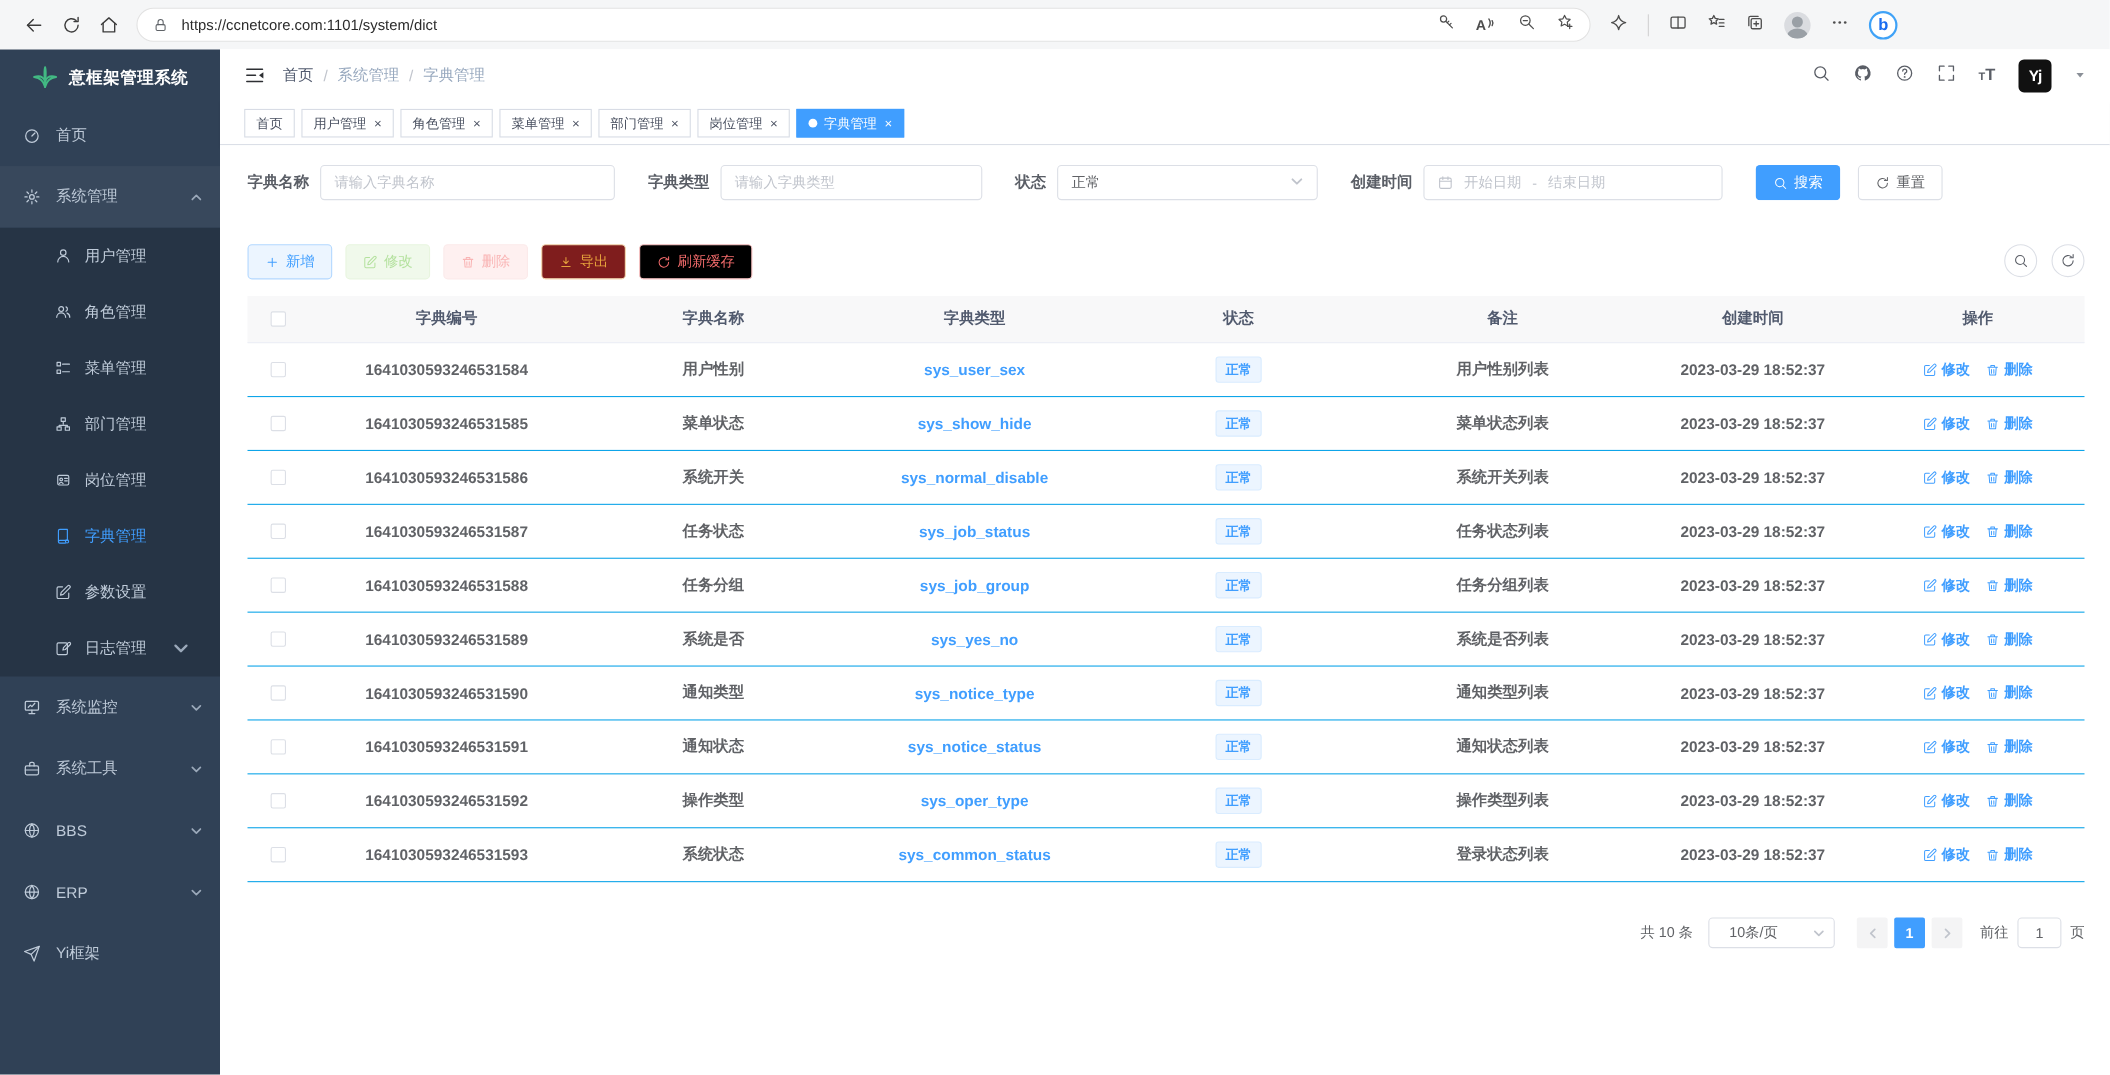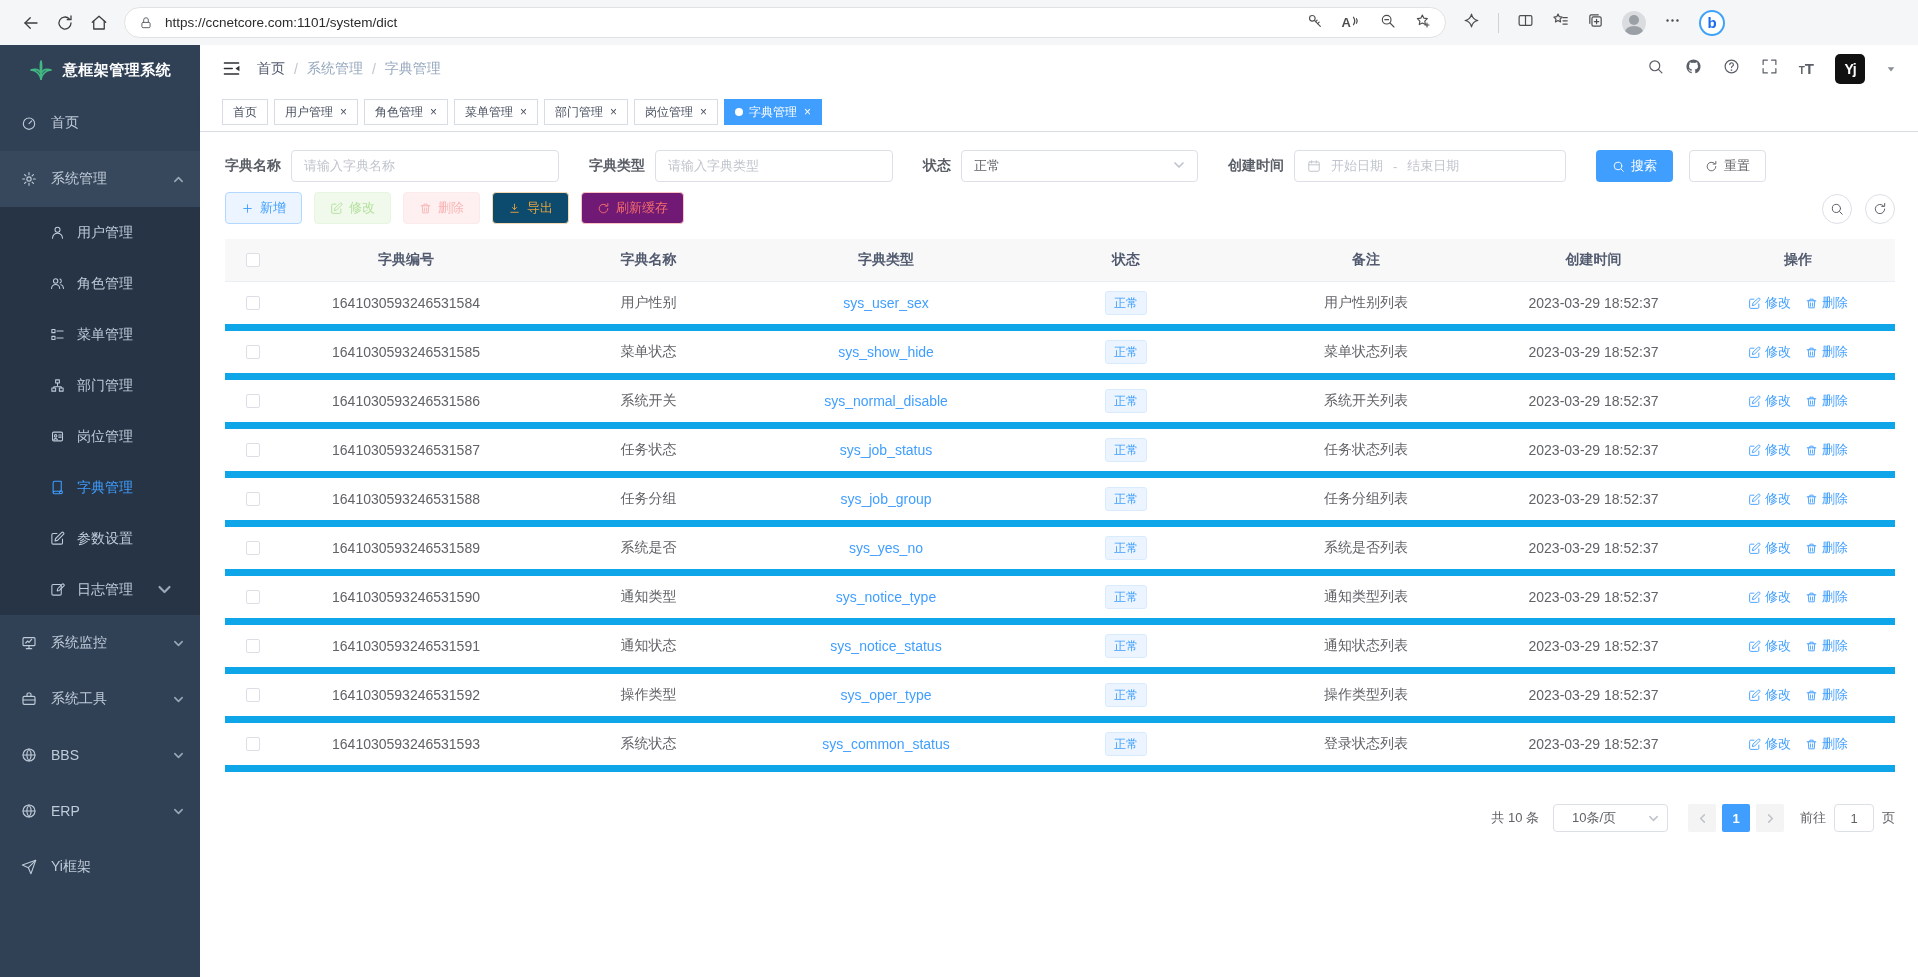--- a/index.html
+++ b/index.html
@@ -83,35 +83,35 @@
   .w-name { width:268px; } .w-type { width:238px; }
   .w-select { width:237px; justify-content:space-between; }
   .w-select .chev { color:#c0c4cc; } .w-select .chev svg { width:12px; height:12px; }
   .w-date { width:272px; gap:10px; } .w-date svg { width:14px; height:14px; color:#c0c4cc; flex-shrink:0; }
   .btn { height:32px; border-radius:4px; display:inline-flex; align-items:center; gap:6px; padding:0 15px;
     font-size:13px; border:1px solid transparent; cursor:pointer; white-space:nowrap; }
   .btn svg { width:13px; height:13px; }
   .btn-search { background:#409eff; color:#fff; }
   .btn-reset { background:#fff; border-color:#dcdfe6; color:#606266; margin-left:16px; }
 
-  .toolbar { margin-top:10px; display:flex; align-items:flex-end; }
+  .toolbar { margin-top:40px; display:flex; align-items:flex-start; }
   .toolbar .btn { margin-right:12px; }
   .btn-add { background:#ecf5ff; border-color:#b3d8ff; color:#409eff; }
   .btn-mod { background:#f0f9eb; border-color:#e8f5df; color:#b3e19d; cursor:not-allowed; }
   .btn-del { background:#fef0f0; border-color:#fbeaea; color:#f9b4b4; cursor:not-allowed; }
-  .btn-exp { background:#0c4a6e; border-color:#f5dab1; color:#e6a23c; }
-  .btn-cache { background:#701a75; border-color:#fbc4c4; color:#f56c6c; }
+  .btn-exp { background:#7f1d1d; border-color:#f5dab1; color:#e6a23c; }
+  .btn-cache { background:#000000; border-color:#fbc4c4; color:#f56c6c; }
   .tool-circles { margin-left:auto; display:flex; gap:13px; }
   .circle-btn { width:30px; height:30px; border-radius:50%; border:1px solid #dcdfe6; background:#fff;
     display:flex; align-items:center; justify-content:center; color:#5a5e66; cursor:pointer; }
   .circle-btn svg { width:14px; height:14px; }
 
   
   .dict-table { margin-top:15px; width:100%; font-size:14px; color:#606266; }
-  .t-row { display:flex; align-items:center; height:49px; border-bottom:7px solid #0ea5e9; }
+  .t-row { display:flex; align-items:center; height:49px; border-bottom:1px solid #0ea5e9;font-weight:bold; }
   .t-head { height:43px; background:#f8f8f9; color:#515a6e; font-weight:bold; border-bottom:1px solid #ebeef5; }
   .cell { display:flex; align-items:center; justify-content:center; text-align:center; }
   .col-check { width:56px; } .col-id { width:250px; } .col-name { width:235px; } .col-type { width:240px; }
   .col-status { width:240px; } .col-remark { width:240px; } .col-created { width:215px; } .col-ops { flex:1; }
   .checkbox { width:14px; height:14px; border:1px solid #dcdfe6; border-radius:2px; background:#fff; cursor:pointer; }
   .type-link { color:#409eff; cursor:pointer; }
   .tag { background:#ecf5ff; border:1px solid #d9ecff; color:#409eff; font-size:12px; height:24px;
     padding:0 8px; border-radius:3px; display:inline-flex; align-items:center; }
   .oplink { color:#409eff; font-size:13px; display:inline-flex; align-items:center; gap:4px; cursor:pointer; }
   .oplink svg { width:13px; height:13px; }

